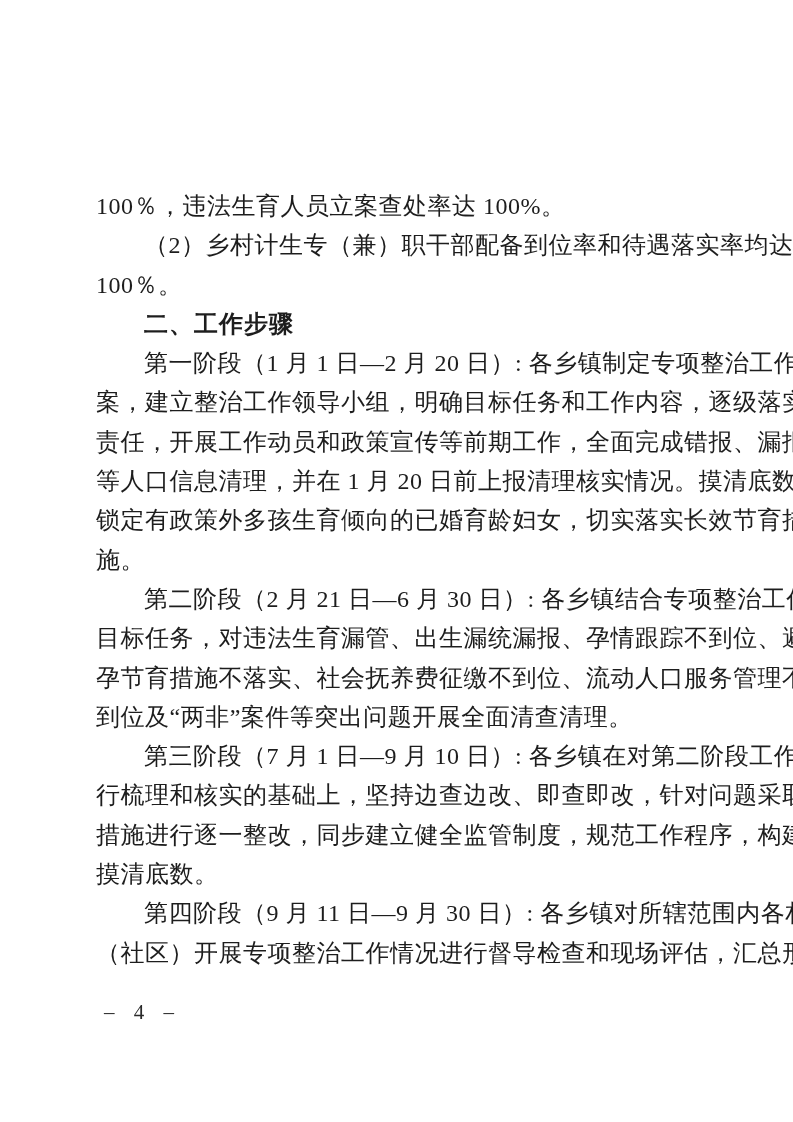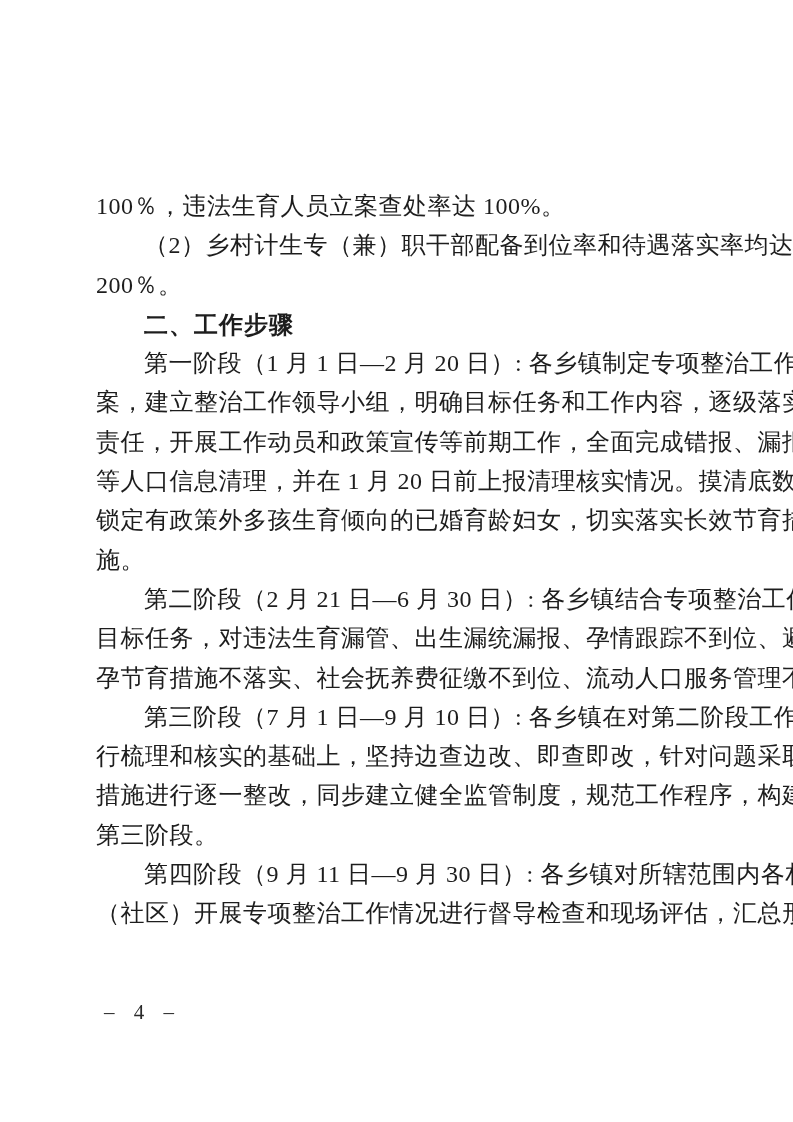--- a/index.html
+++ b/index.html
@@ -28,52 +28,53 @@
     text-align: left;
   }
   .line.indent { text-indent: 2em; }
   .line.fill {
     text-align: justify;
     text-align-last: justify;
     text-justify: inter-character;
   }
   .line .bold { font-weight: 700; }
   .line.heading {
-    font-family: Liberation Sans, sans-serif;
+    font-family: Liberation Serif, serif;
     letter-spacing: 1px;
   }
   .page-number {
     position: absolute;
     left: 104px;
     top: 1000px;
     font-size: 21px;
     color: #2a2a2a;
     letter-spacing: 7px;
     font-family: "Liberation Serif", "DejaVu Serif", serif;
   }
 </style>
 </head>
 <body>
 
 <div class="page">
   <div class="content">
       <div class="line"><span>100％，违法生育人员立案查处率达 100%。</span></div>
       <div class="line indent fill"><span>（2）乡村计生专（兼）职干部配备到位率和待遇落实率均达</span></div>
-      <div class="line"><span>200％。</span></div>
+      <div class="line"><span>100％。</span></div>
       <div class="line indent heading"><span class="bold">二、工作步骤</span></div>
       <div class="line indent fill"><span>第一阶段（1 月 1 日—2 月 20 日）: 各乡镇制定专项整治工作方</span></div>
       <div class="line fill"><span>案，建立整治工作领导小组，明确目标任务和工作内容，逐级落实</span></div>
       <div class="line fill"><span>责任，开展工作动员和政策宣传等前期工作，全面完成错报、漏报</span></div>
       <div class="line fill"><span>等人口信息清理，并在 1 月 20 日前上报清理核实情况。摸清底数，</span></div>
       <div class="line fill"><span>锁定有政策外多孩生育倾向的已婚育龄妇女，切实落实长效节育措</span></div>
       <div class="line"><span>施。</span></div>
       <div class="line indent fill"><span>第二阶段（2 月 21 日—6 月 30 日）: 各乡镇结合专项整治工作</span></div>
       <div class="line fill"><span>目标任务，对违法生育漏管、出生漏统漏报、孕情跟踪不到位、避</span></div>
       <div class="line fill"><span>孕节育措施不落实、社会抚养费征缴不到位、流动人口服务管理不</span></div>
+      <div class="line"><span>到位及“两非”案件等突出问题开展全面清查清理。</span></div>
       <div class="line indent fill"><span>第三阶段（7 月 1 日—9 月 10 日）: 各乡镇在对第二阶段工作进</span></div>
       <div class="line fill"><span>行梳理和核实的基础上，坚持边查边改、即查即改，针对问题采取</span></div>
       <div class="line fill"><span>措施进行逐一整改，同步建立健全监管制度，规范工作程序，构建</span></div>
-      <div class="line"><span>第三阶段。</span></div>
+      <div class="line"><span>摸清底数。</span></div>
       <div class="line indent fill"><span>第四阶段（9 月 11 日—9 月 30 日）: 各乡镇对所辖范围内各村</span></div>
       <div class="line fill"><span>（社区）开展专项整治工作情况进行督导检查和现场评估，汇总形</span></div>
     </div>
   <div class="page-number">– 4 –</div>
 </div>
 
 </body></html>

